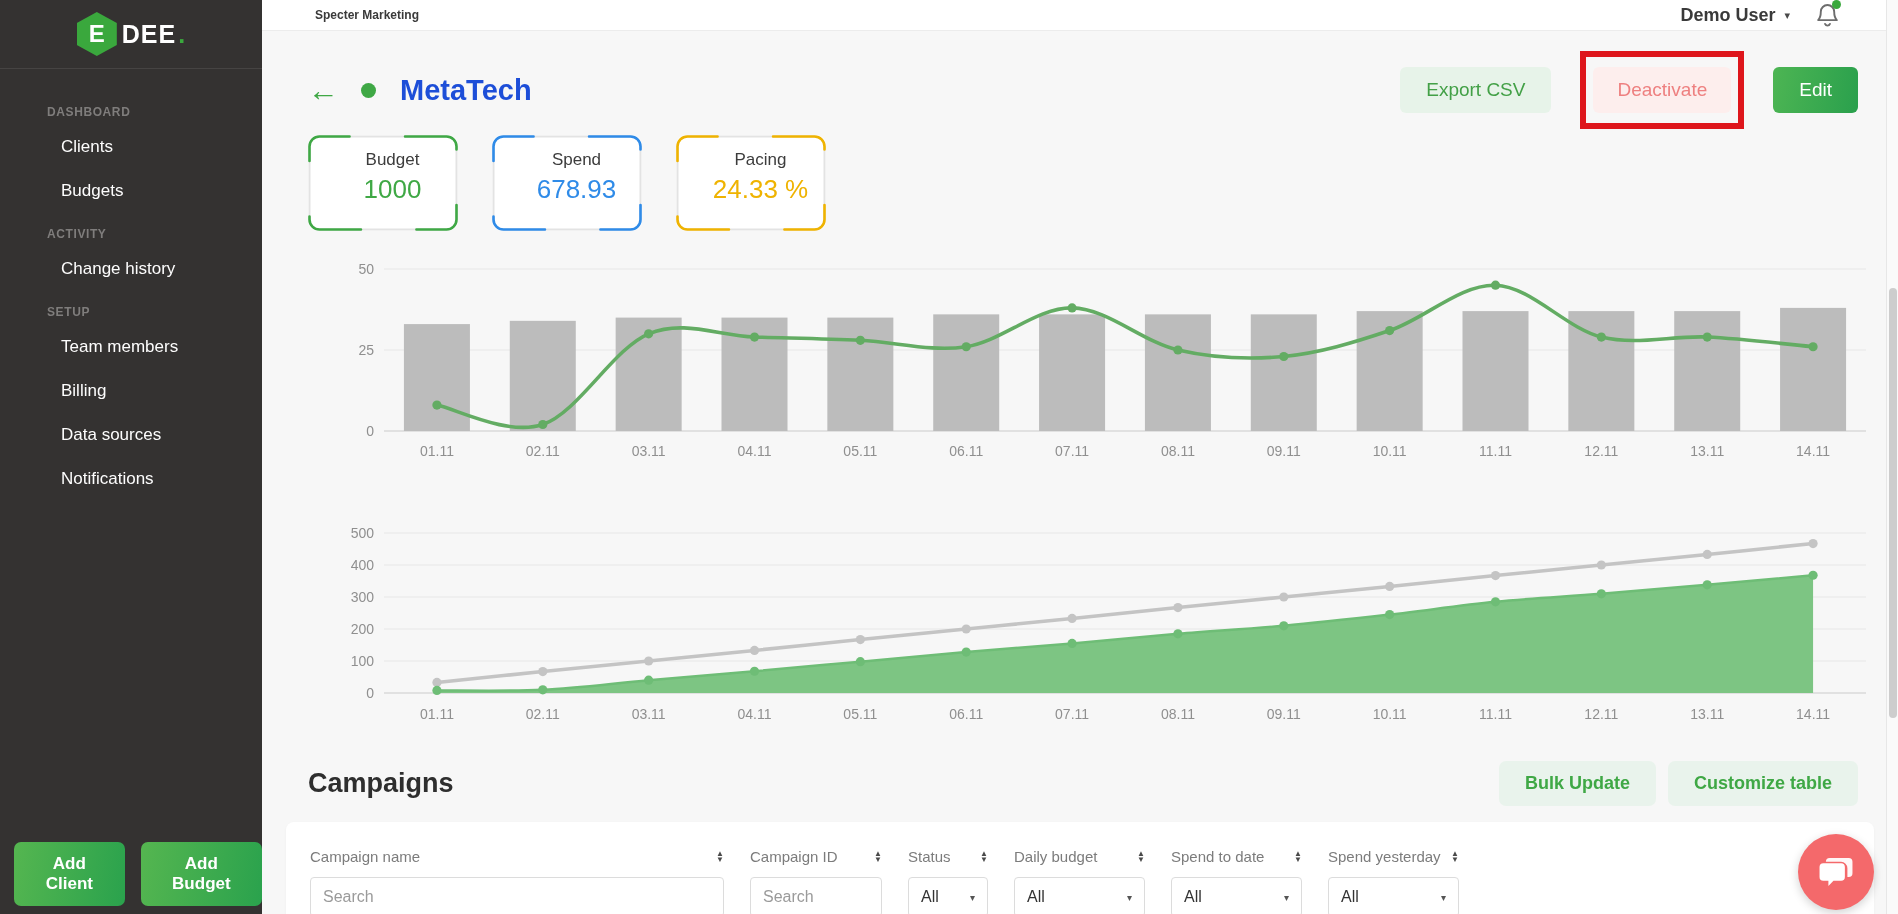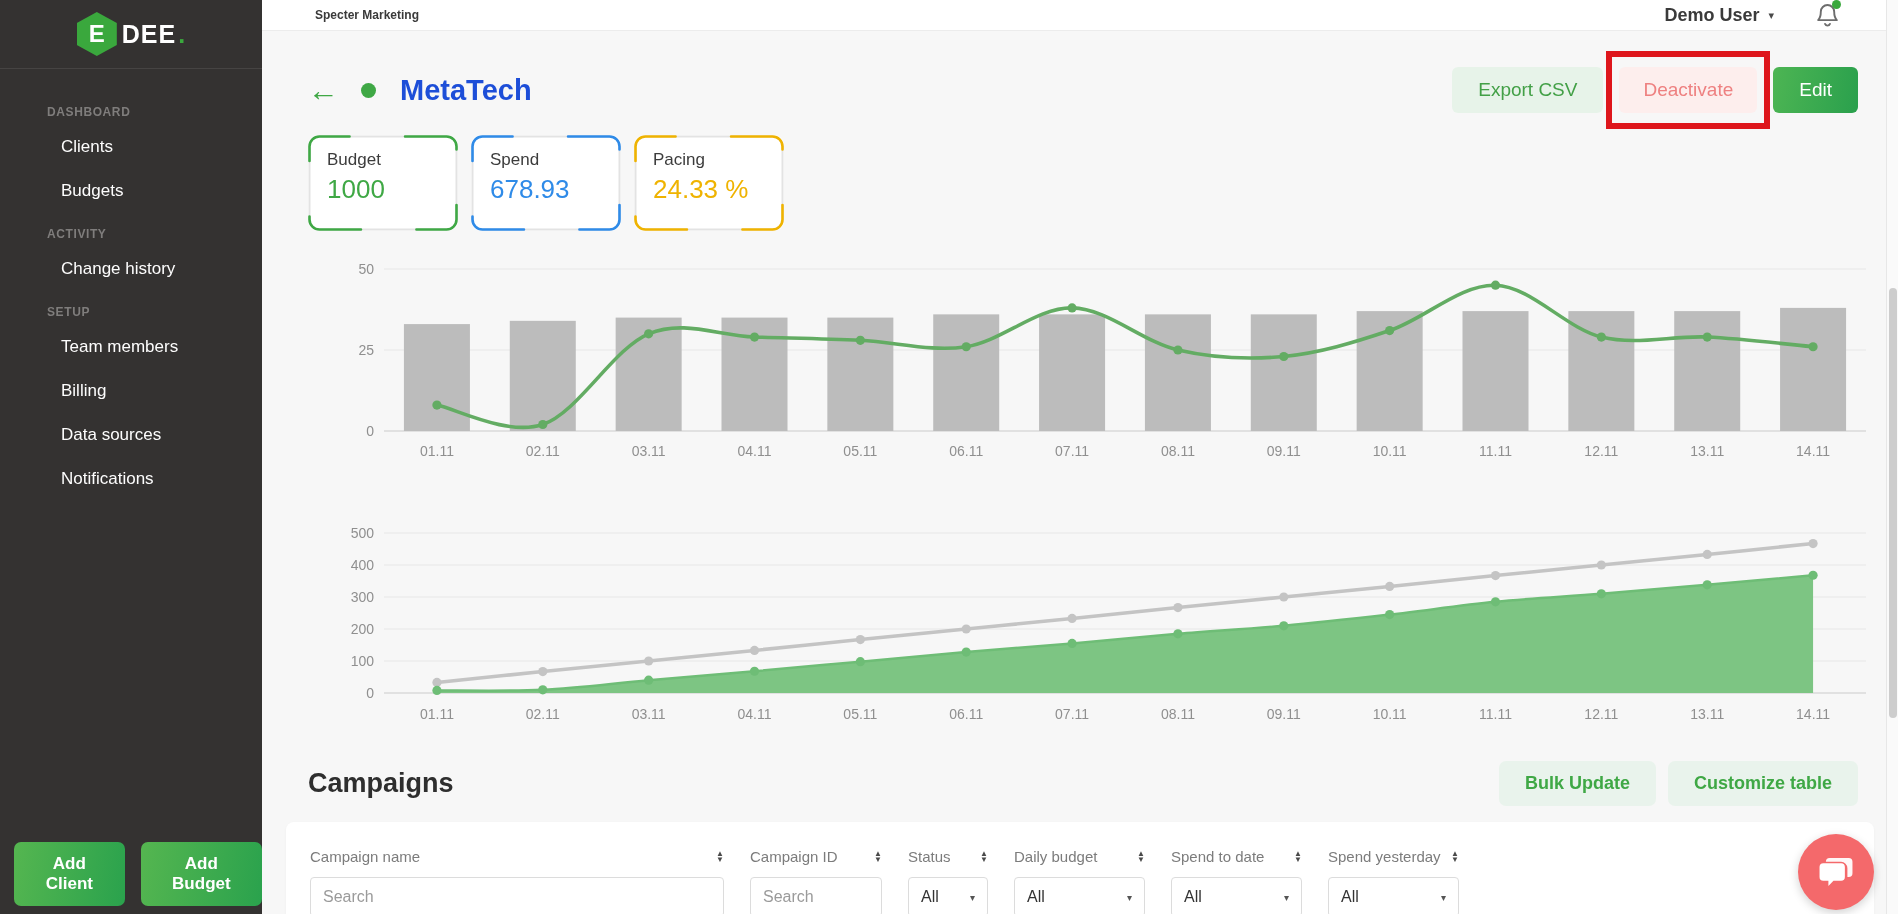--- a/index.html
+++ b/index.html
@@ -25,54 +25,54 @@
   .btn-grad { border:none; color:#fff; font-weight:bold; font-size:17px;
               font-family:"Liberation Sans",sans-serif;
               background:linear-gradient(100deg,#55b650 0%,#2aa24d 100%);
               border-radius:7px; padding:12px 16px; cursor:pointer; }
 
   
   .main { flex:1; display:flex; flex-direction:column; position:relative; }
   .topbar { height:69px; background:#fff; border-bottom:1px solid #ececec;
             display:flex; align-items:center; padding:0 56px 0 53px; }
   .client-name { font-size:12px; font-weight:bold; color:#3a3a3a; cursor:pointer; }
-  .topbar-right { margin-left:auto; display:flex; align-items:center; gap:40px; }
+  .topbar-right { margin-left:auto; display:flex; align-items:center; gap:24px; }
   .user-menu { display:flex; align-items:center; gap:9px; cursor:pointer; }
   .user-name { font-size:18px; font-weight:bold; color:#3a3a3a; }
   .caret { font-size:11px; color:#4a4a4a; }
   .bell-wrap { position:relative; cursor:pointer; width:28px; height:30px; }
   .bell-dot { position:absolute; top:0; right:1px; width:9px; height:9px;
               border-radius:50%; background:#3aa83d; }
 
   .content { flex:1; position:relative; }
 
   
   .page-head { display:flex; align-items:center; padding:36px 40px 0 46px; }
   .back-arrow { color:#3fa845; font-size:31px; font-weight:bold; cursor:pointer;
                 line-height:1; margin-right:22px; }
   .status-dot { width:15px; height:15px; border-radius:50%; background:#3fa845;
                 margin-right:24px; }
   .page-title { font-size:29px; font-weight:bold; color:#333; margin-right:22px; }
   .page-client { font-size:29px; font-weight:bold; color:#1d4ed8; cursor:pointer; }
-  .head-actions { margin-left:auto; display:flex; align-items:center; gap:0; }
+  .head-actions { margin-left:auto; display:flex; align-items:center; gap:26px; }
   .btn-soft-green { background:#e7f3e9; color:#43a047; font-size:19px; border:none;
                     border-radius:6px; padding:12px 26px; cursor:pointer;
                     font-family:"Liberation Sans",sans-serif; }
   .deactivate-wrap { position:relative; margin:0 16px; }
   .btn-soft-red { background:#fdeeed; color:#ee8080; font-size:19px; border:none;
                   border-radius:6px; padding:12px 24px; cursor:pointer;
                   font-family:"Liberation Sans",sans-serif; }
   .red-annotation { position:absolute; inset:-16px -13px; border:6px solid #de161c;
                     pointer-events:none; }
   .btn-edit { background:linear-gradient(100deg,#4db553,#2aa04d); color:#fff;
               font-size:19px; border:none; border-radius:6px; padding:12px 26px;
               cursor:pointer; font-family:"Liberation Sans",sans-serif; }
 
   
-  .cards { display:flex; gap:13px; padding:22px 0 0 46px; }
+  .cards { display:flex; gap:34px; padding:22px 0 0 46px;text-align:center; }
   .card { position:relative; width:150px; height:96px; background:#fff;
           border-radius:10px; padding:15px 0 0 19px; }
   .card svg.card-border { position:absolute; inset:0; width:100%; height:100%; }
   .card-label { font-size:17px; color:#3c3c3c; position:relative; }
   .card-value { font-size:26px; font-weight:normal; margin-top:4px; position:relative; }
 
   
   .charts { padding:24px 0 0 46px; }
   .chart2-wrap { margin-top:52px; }
   svg text { font-family:"Liberation Sans",sans-serif; }

